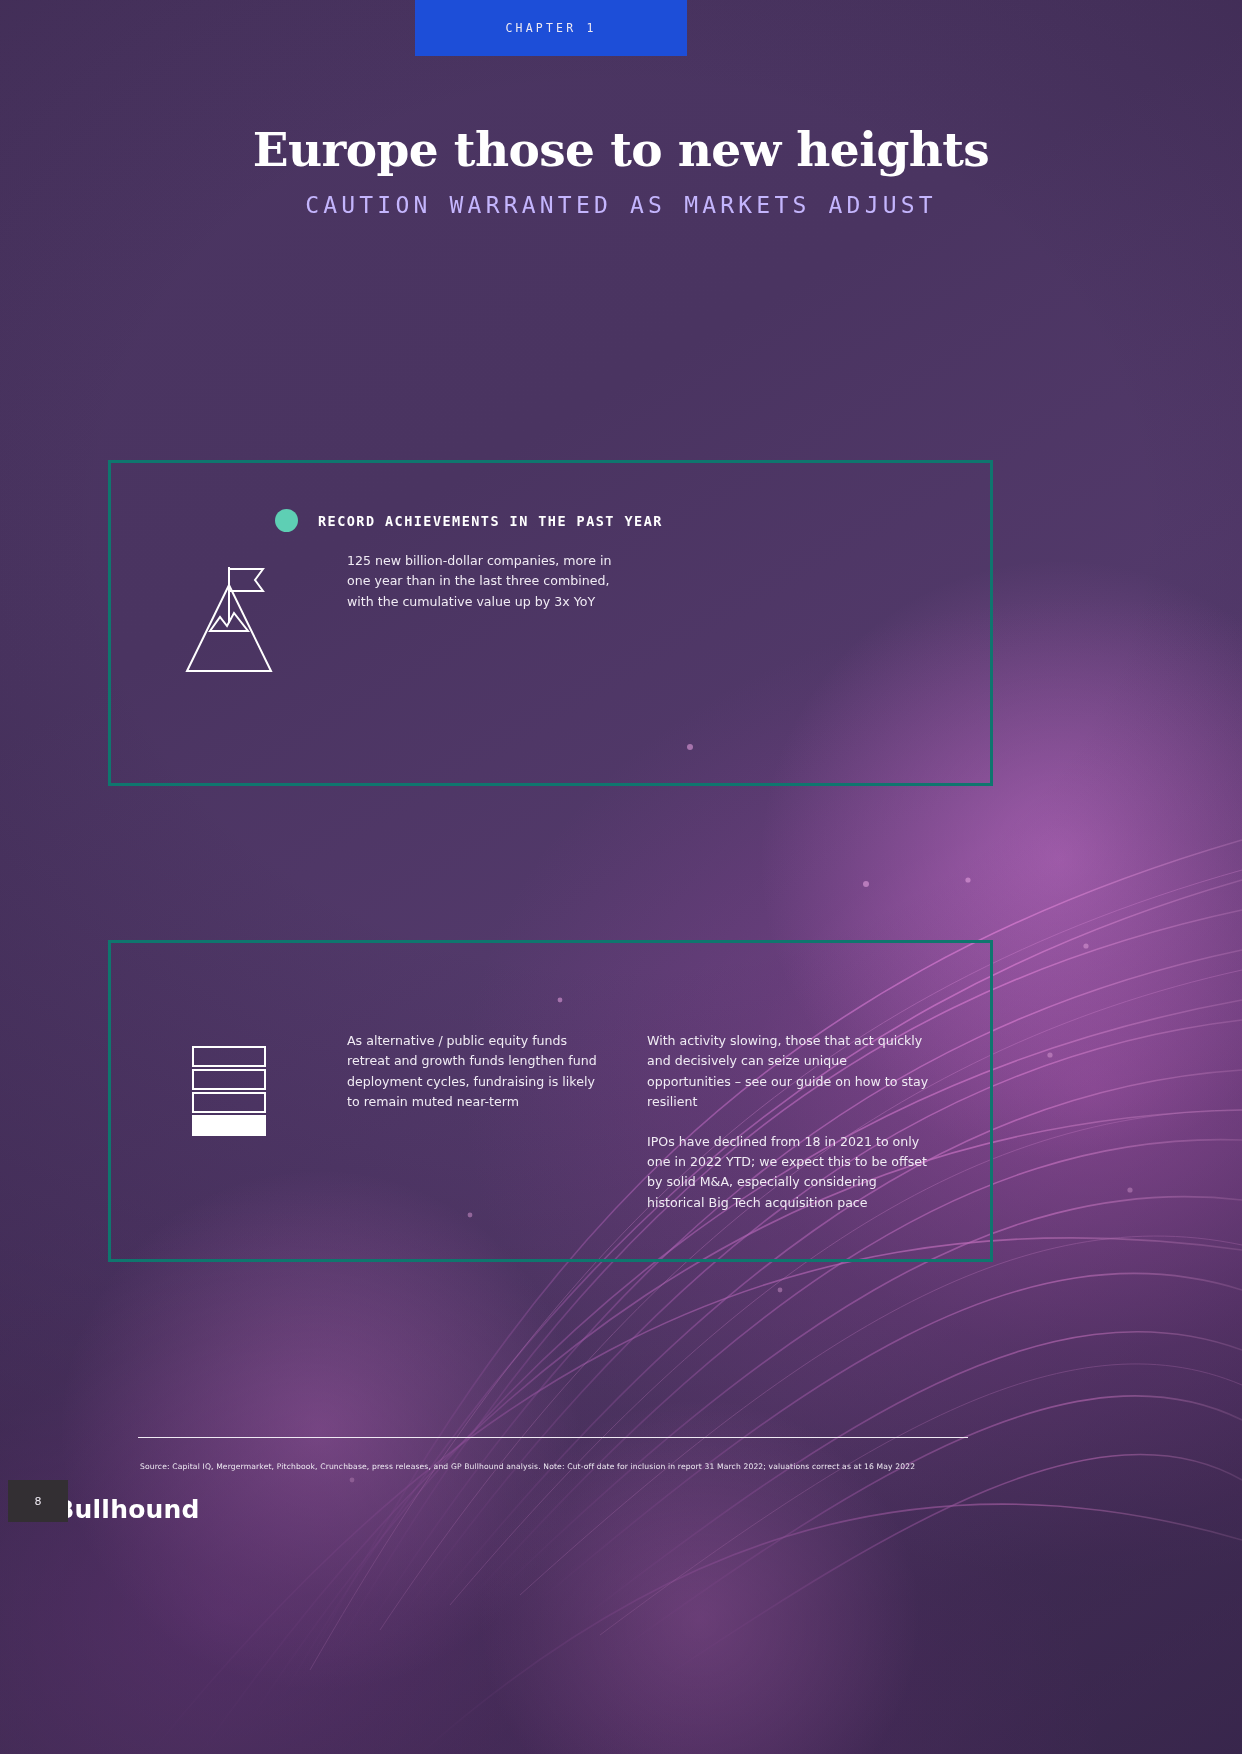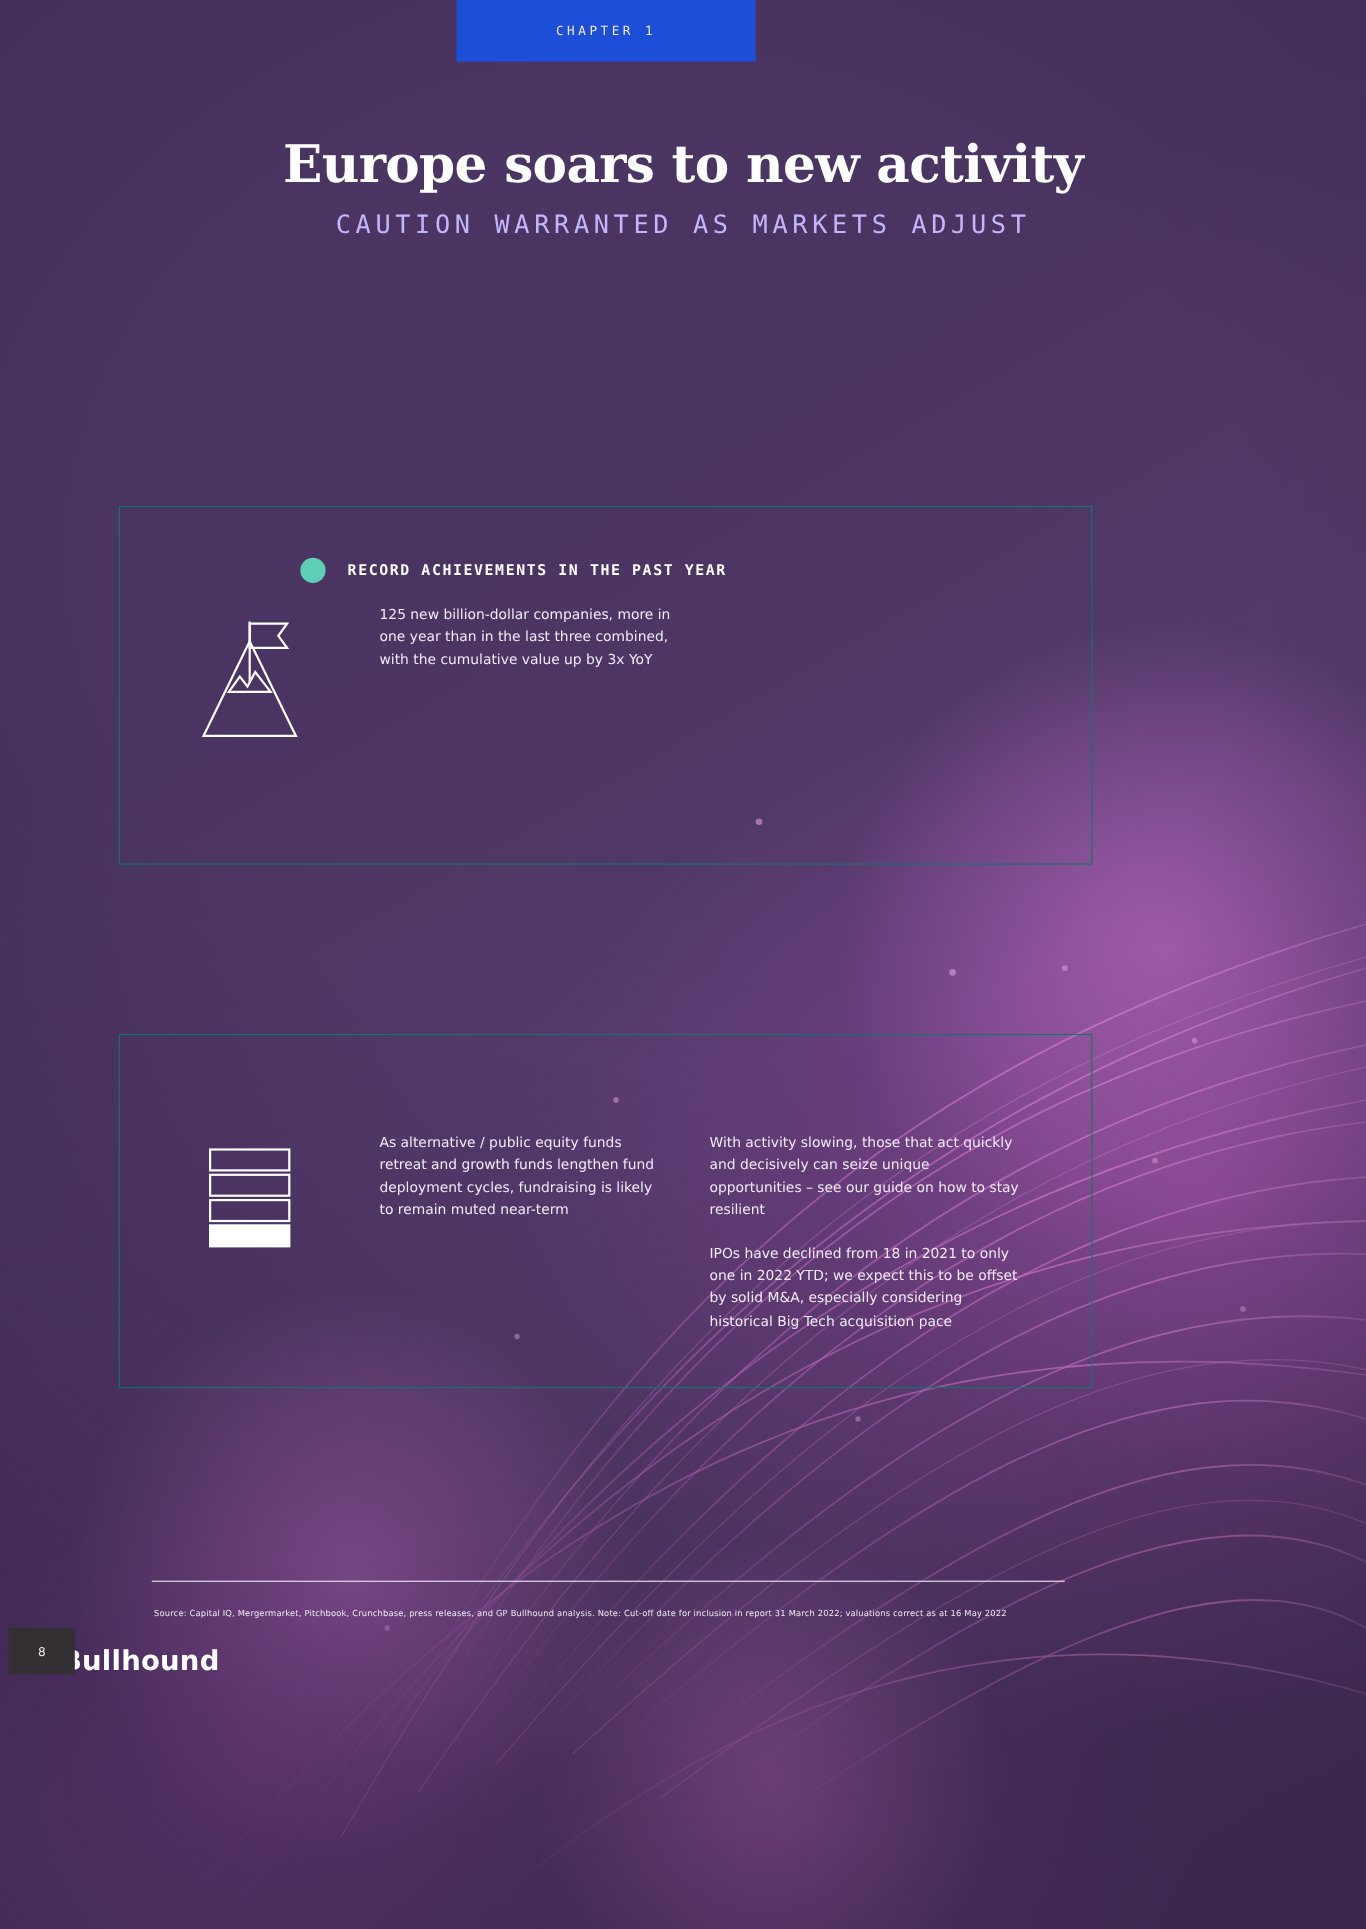--- a/index.html
+++ b/index.html
@@ -48,21 +48,21 @@
   }
   .sub-title {
     margin-top:16px;
     font-family:"DejaVu Sans Mono", monospace;
     font-size:23px; letter-spacing:4.2px; color:#c4b5fd; font-weight:400;
   }
 
   
   .panel {
     position:absolute; left:108px; width:885px;
-    border:1px solid #0f766e;
+    border:3px solid #0f766e;
     z-index:5;
   }
   #panel-1 { top:460px; height:326px; }
   #panel-2 { top:940px; height:322px; }
 
   .panel-head {
     position:absolute; display:flex; align-items:center; gap:20px;
     left:164px; top:46px;
   }
   .dot { width:23px; height:23px; border-radius:50%; flex:0 0 auto; }
@@ -165,21 +165,21 @@
     </g>
   </svg>
   <div class="vign"></div>
 </div>
 
 <div class="chapter-tab">
   <span>CHAPTER 1</span>
 </div>
 
 <div class="title-wrap">
-  <div class="main-title">Europe soars to new activity</div>
+  <div class="main-title">Europe those to new heights</div>
   <div class="sub-title">CAUTION WARRANTED AS MARKETS ADJUST</div>
 </div>
 
 <div class="panel" id="panel-1">
   <div class="panel-head">
     <span class="dot" id="dot-1" style="background: rgb(94, 207, 180);"></span>
     <h2>RECORD ACHIEVEMENTS IN THE PAST YEAR</h2>
   </div>
   <div class="panel-body">
     <div class="icon-col">

